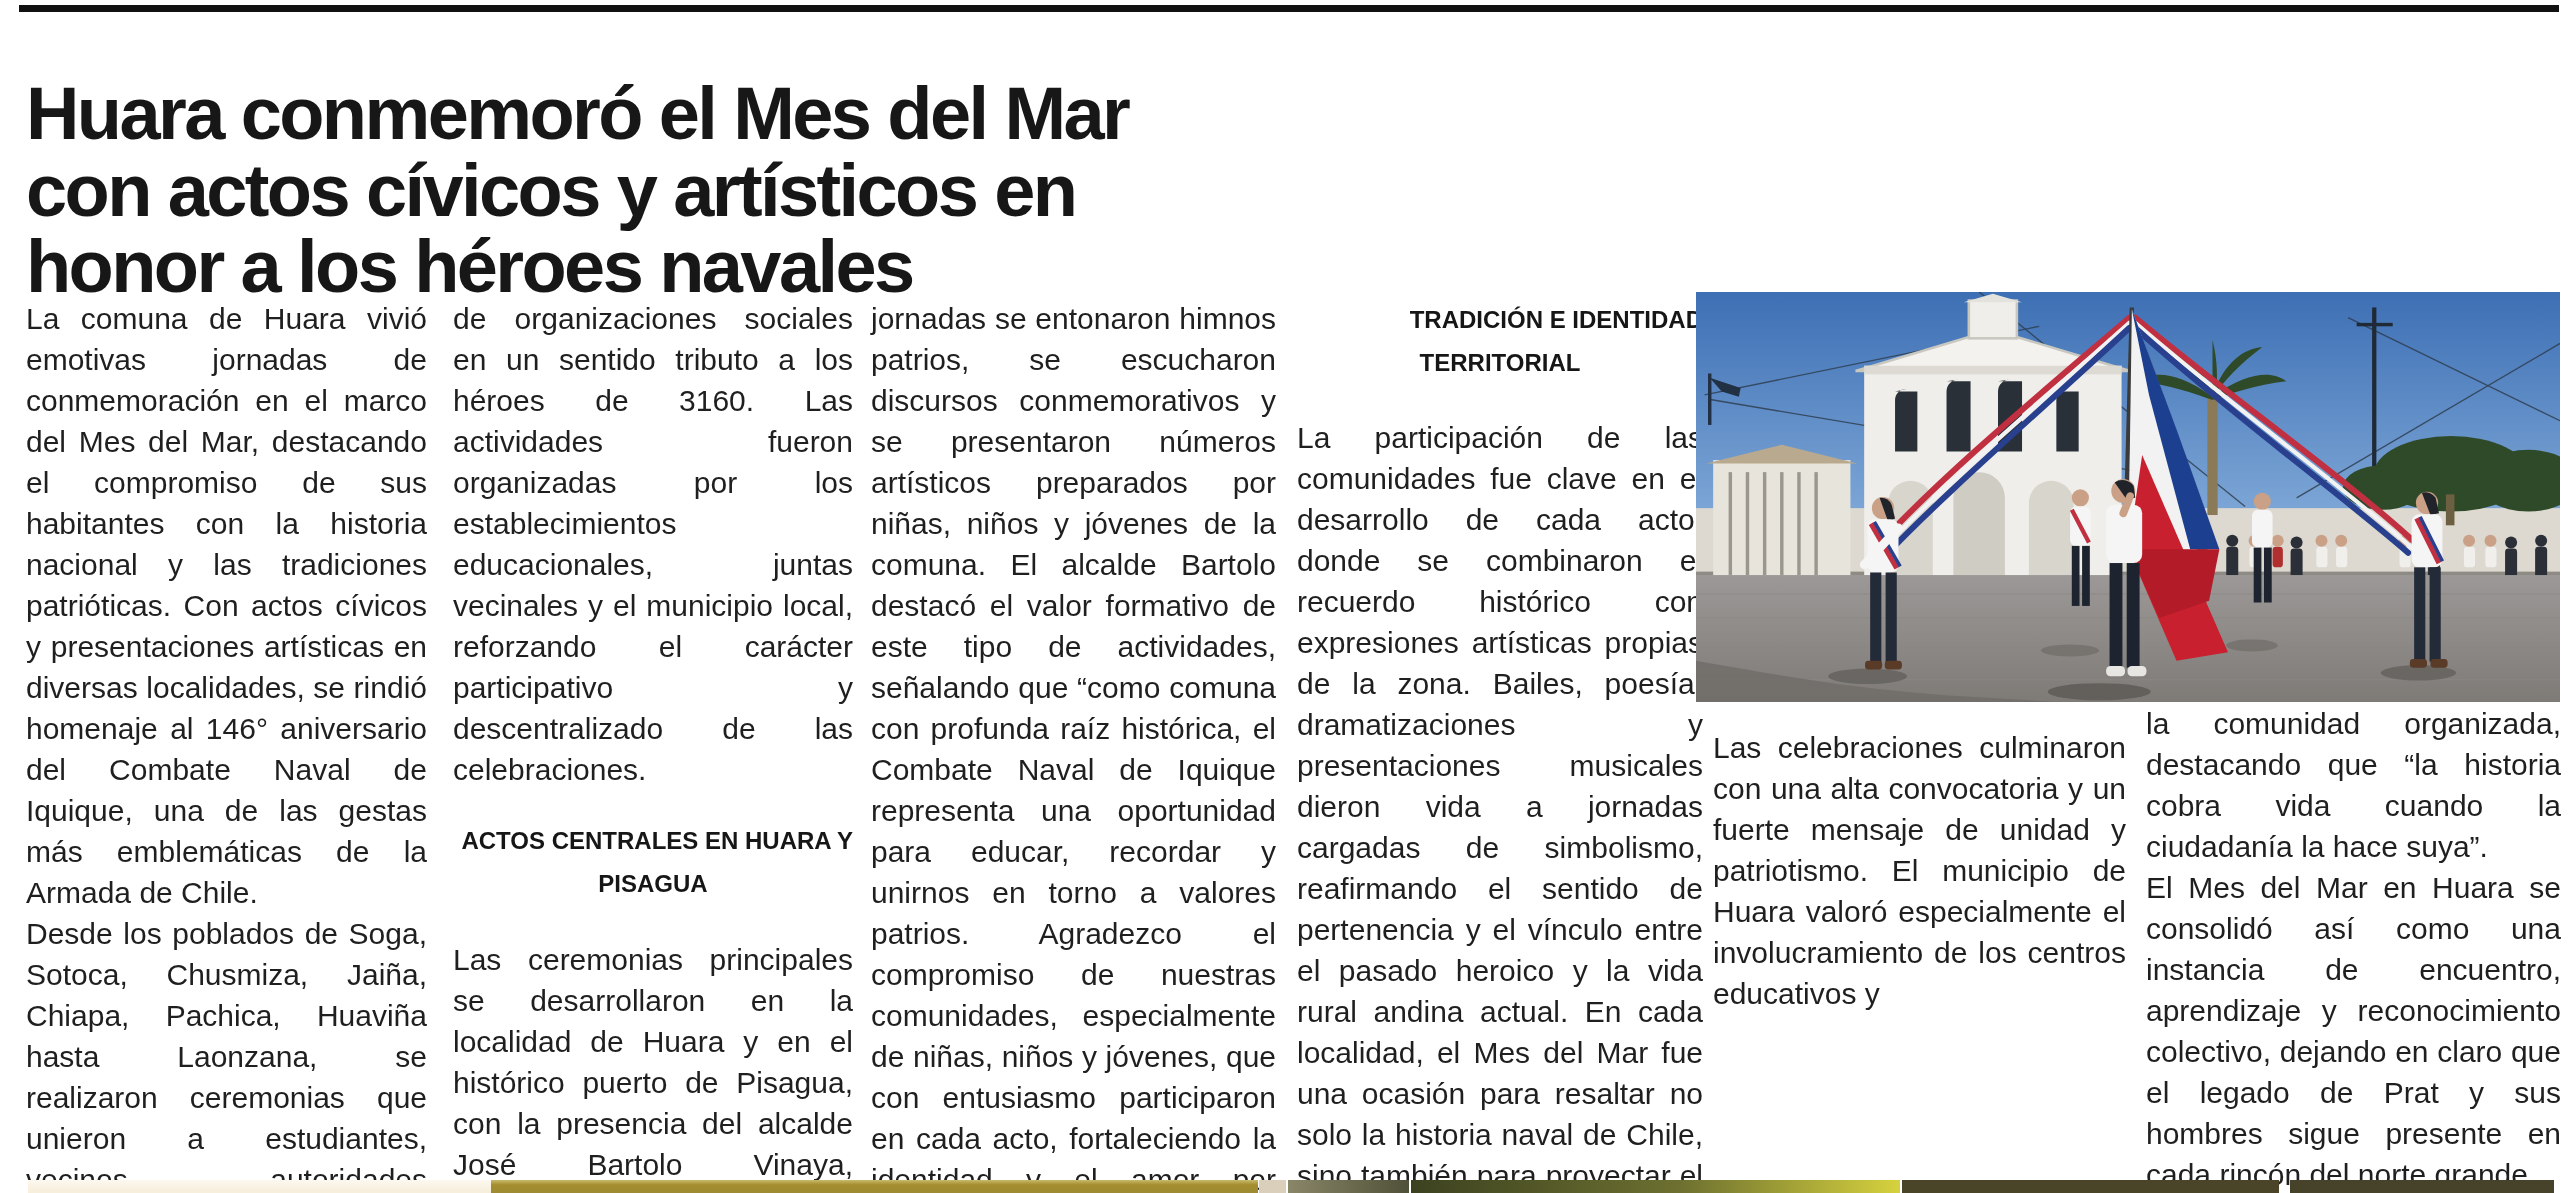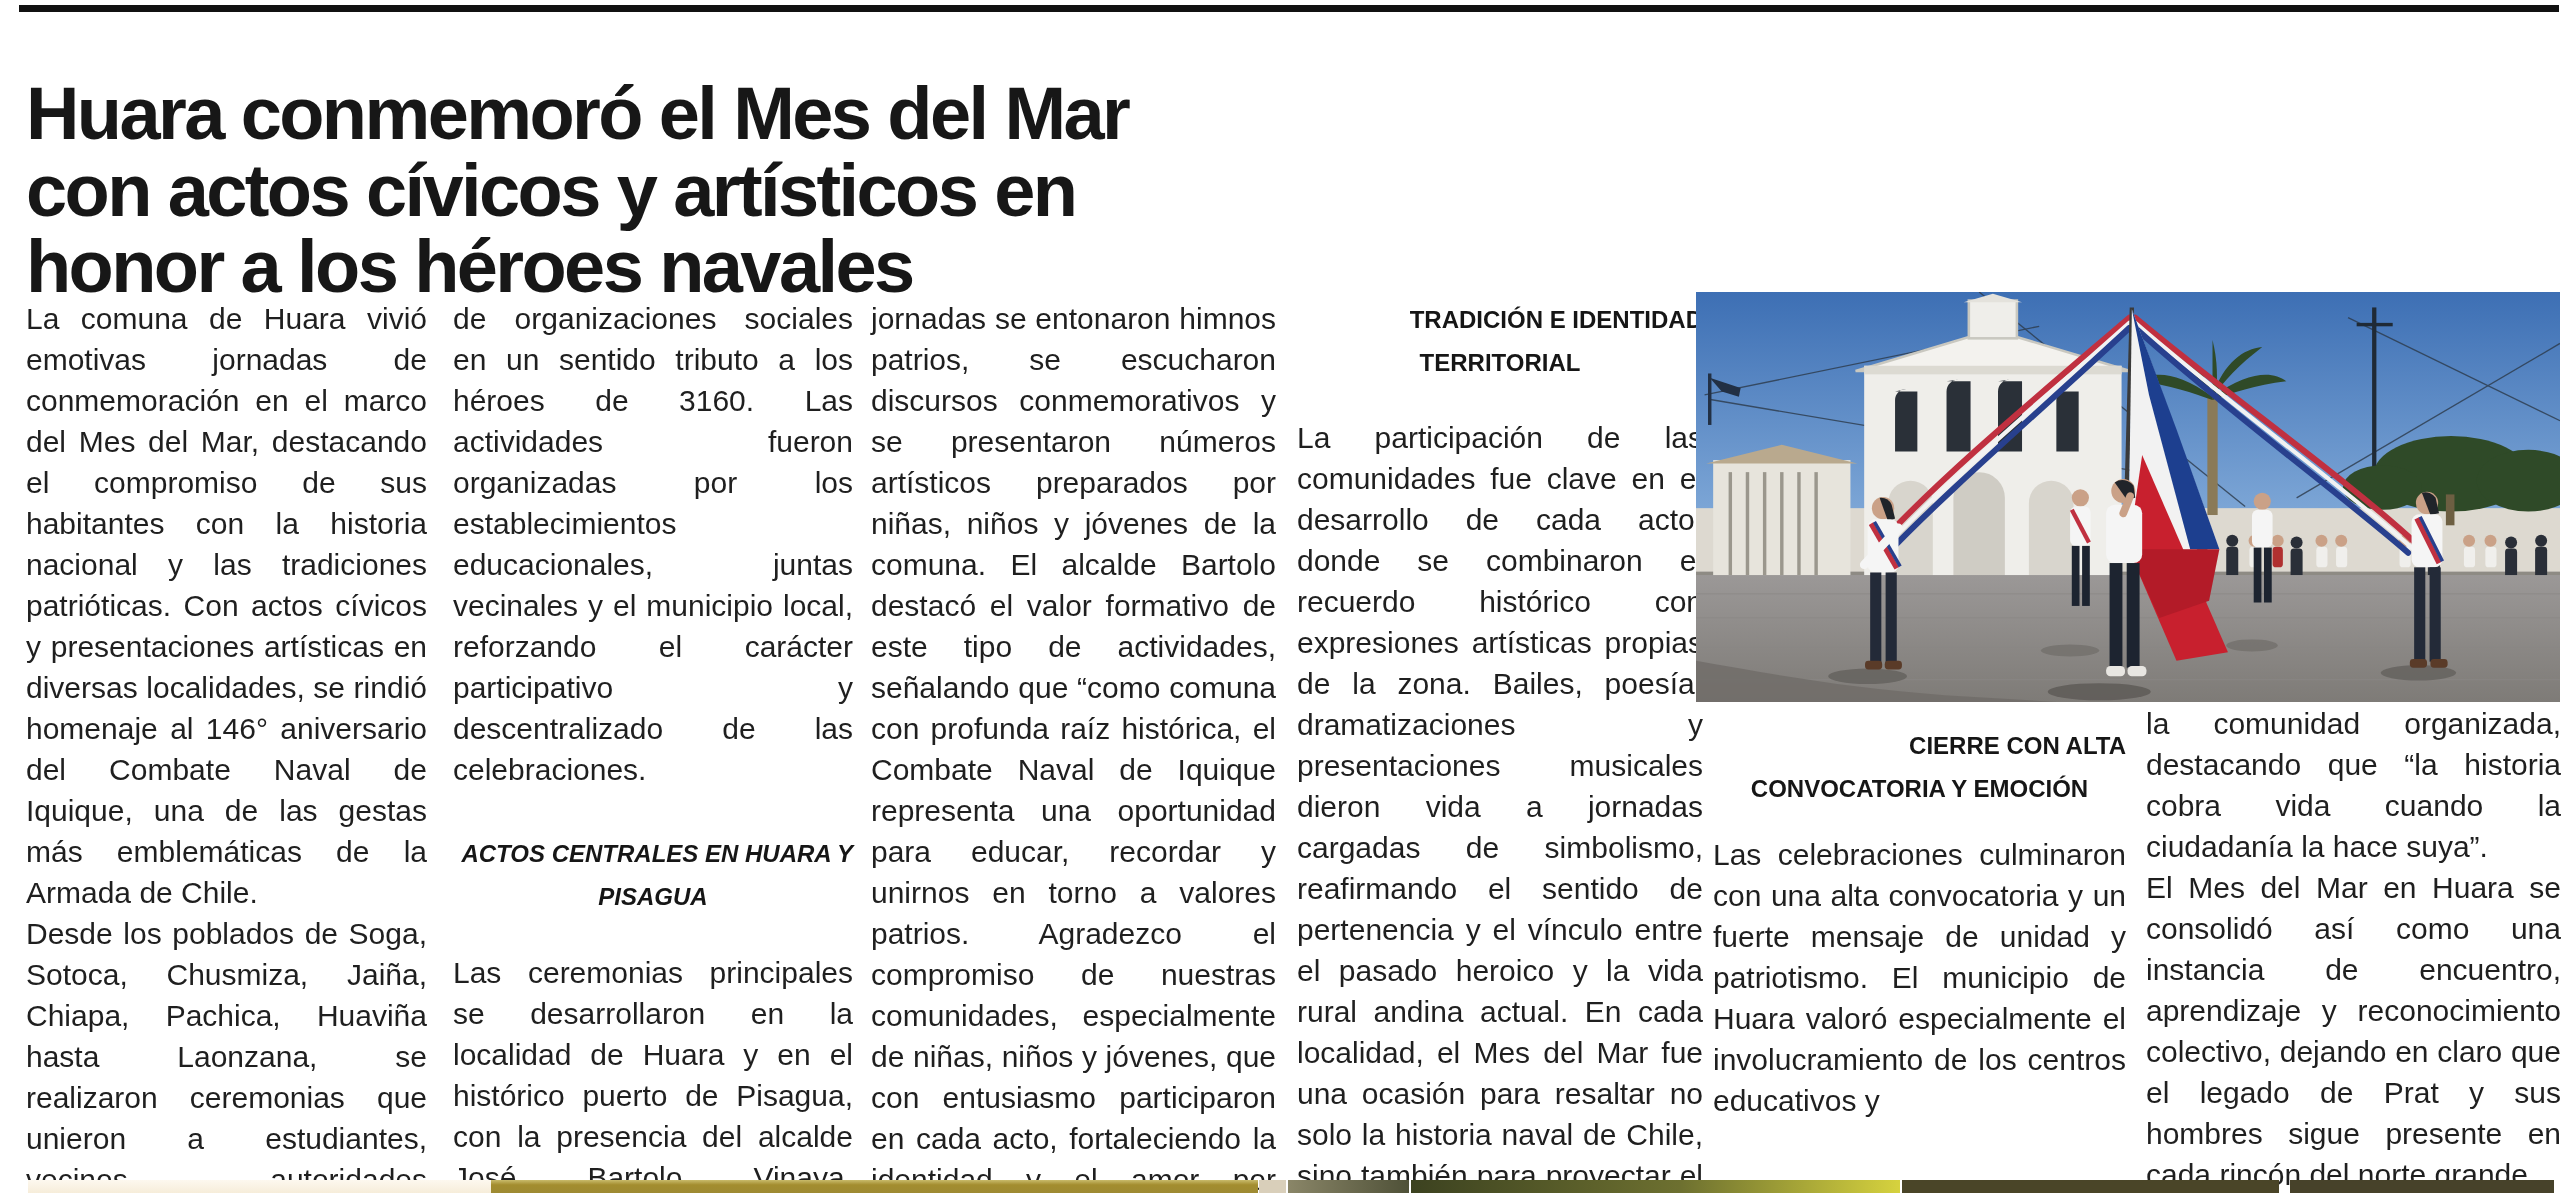--- a/index.html
+++ b/index.html
@@ -14,21 +14,21 @@
   .col{position:absolute;top:298px;font-size:30px;line-height:41px;text-align:justify;}
   .col p{margin:0;}
   .c1{left:26px;width:401px;}
   .c2{left:453px;width:400px;}
   .c3{left:871px;width:405px;}
   .c4{left:1297px;width:406px;}
   .c5{left:1713px;width:413px;top:703px;}
   .c6{left:2146px;width:415px;top:703px;}
   .subhead{font-weight:bold;text-align:right;font-size:24px;line-height:43px;
            text-align-last:center;color:#161616;}
-  .c2 .subhead{margin-top:42px;font-style:italic;}
+  .c2 .subhead{margin-top:29px;}
   .c2 .after-subhead{margin-top:34px;}
   .c4 .subhead{margin-top:0;}
   .c4 .after-subhead{margin-top:33px;}
   .c5 .subhead{margin-top:20.6px;}
   .c5 .after-subhead{margin-top:24px;}
   .photo{position:absolute;left:1696px;top:292px;width:864px;height:410px;display:block;}
   .strip{position:absolute;top:1180px;height:13.7px;}
   .s1{left:28px;width:463px;}
   .s2{left:491px;width:767px;}
   .s3{left:1259px;width:27.4px;}
@@ -264,21 +264,20 @@
       <rect x="478" y="248" width="42" height="68" rx="10" fill="#f5f5f5"></rect>
       <line x1="498" y1="258" x2="506" y2="238" stroke="#caa187" stroke-width="9" stroke-linecap="round"></line>
       <rect x="482" y="316" width="15" height="122" fill="#1d2430"></rect>
       <rect x="502" y="316" width="15" height="122" fill="#1d2430"></rect>
       <rect x="478" y="436" width="22" height="12" rx="5" fill="#e8e6e2"></rect>
       <rect x="503" y="436" width="22" height="12" rx="5" fill="#e8e6e2"></rect>
     </g>
   </svg>
 
   <div class="col c5">
-    <p class="subhead">CIERRE CON ALTA CONVOCATORIA Y EMOCIÓN</p>
     <p class="after-subhead">Las celebraciones culminaron con una alta convocatoria y un fuerte mensaje de unidad y patriotismo. El municipio de Huara valoró especialmente el involucramiento de los centros educativos y</p>
   </div>
 
   <div class="col c6">
     <p>la comunidad organizada, destacando que “la historia cobra vida cuando la ciudadanía la hace suya”.</p>
     <p>El Mes del Mar en Huara se consolidó así como una instancia de encuentro, aprendizaje y reconocimiento colectivo, dejando en claro que el legado de Prat y sus hombres sigue presente en cada rincón del norte grande.</p>
   </div>
 
   <div class="strip s1" style="background: linear-gradient(rgb(253, 248, 239), rgb(246, 236, 216));"></div>
   <div class="strip s2" style="background: linear-gradient(rgb(201, 187, 107) 0%, rgb(163, 141, 47) 35%, rgb(157, 138, 51) 100%);"></div>

